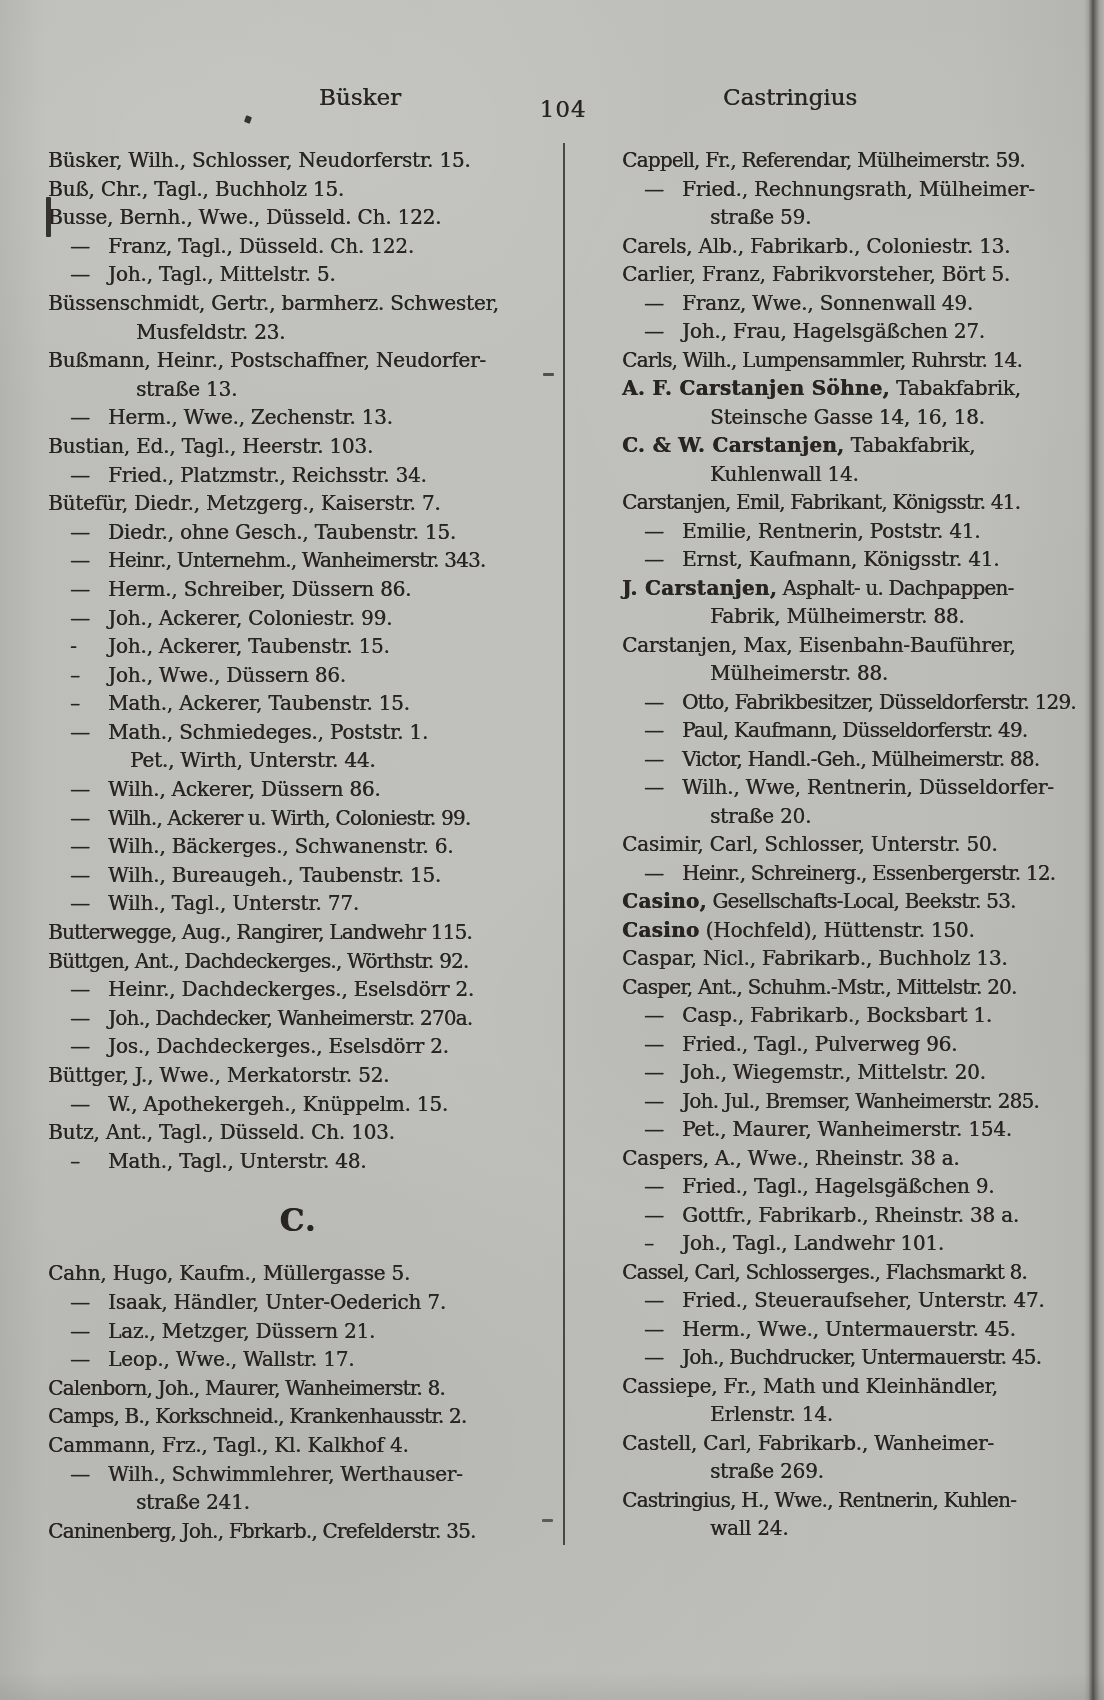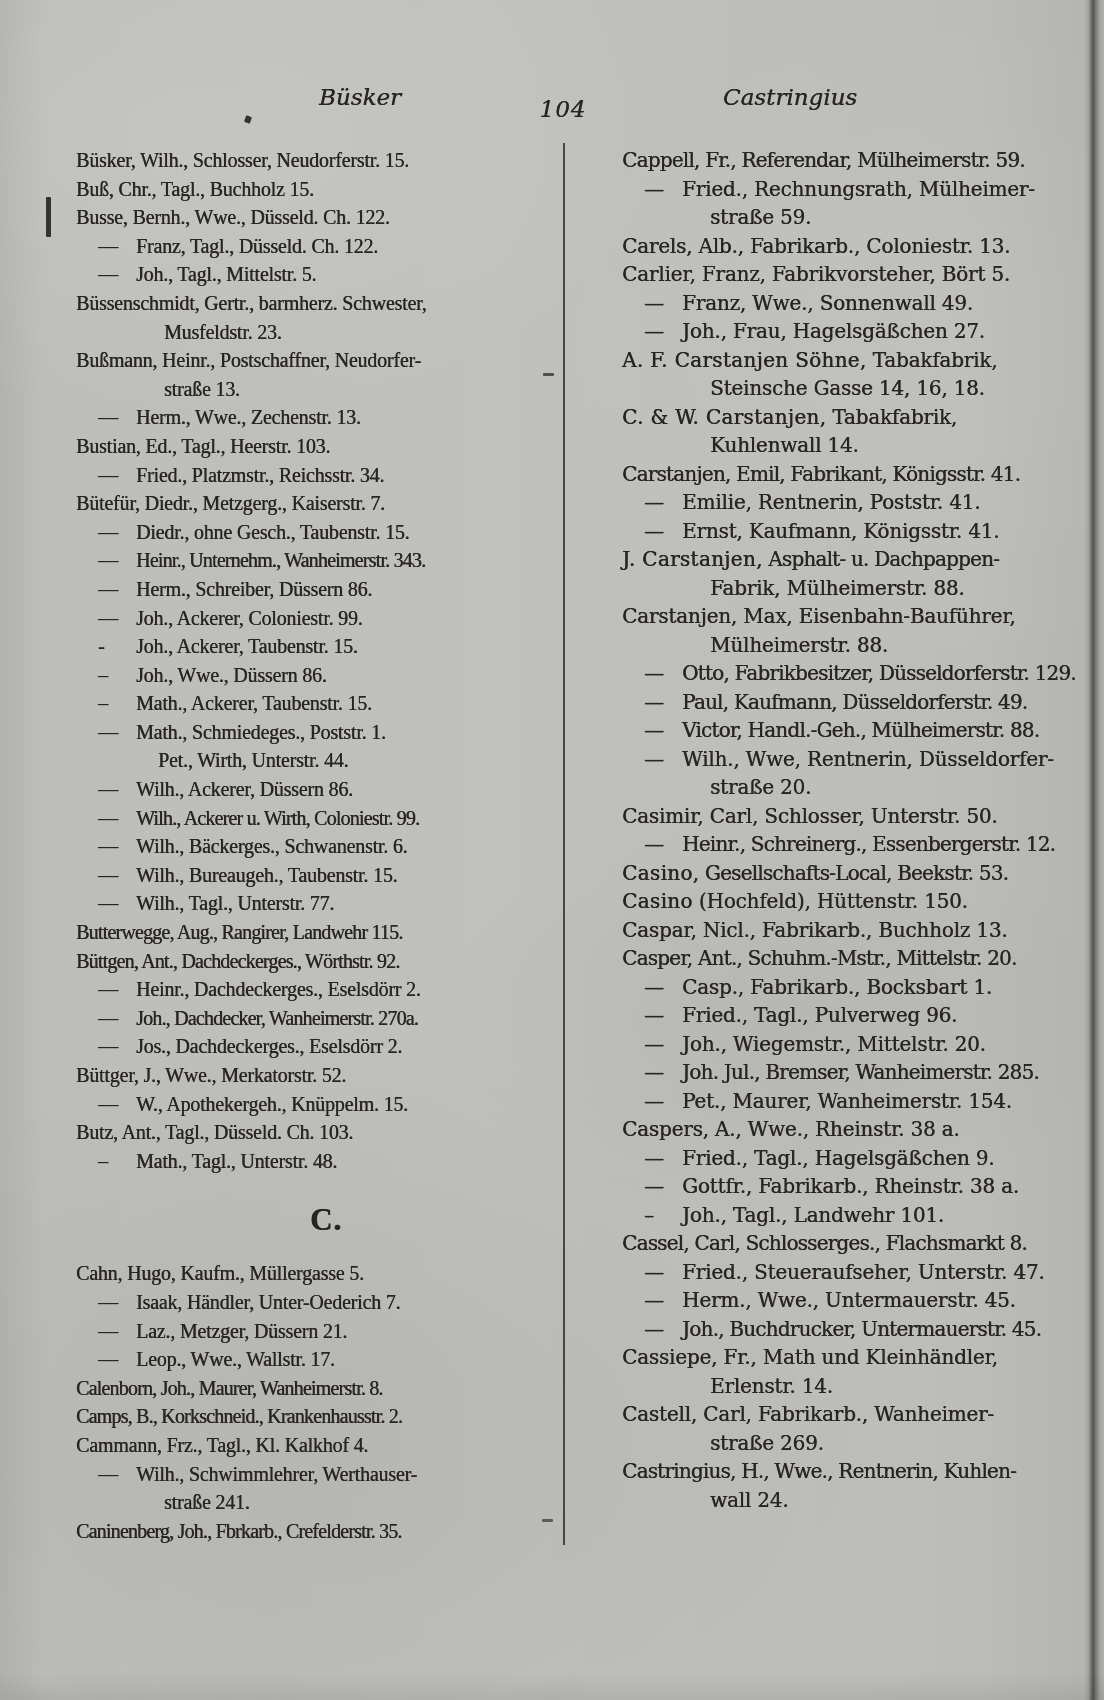--- a/index.html
+++ b/index.html
@@ -12,46 +12,45 @@
       radial-gradient(ellipse 500px 300px at 70% 60%, rgba(0,0,0,0.04), rgba(0,0,0,0) 70%),
       linear-gradient(90deg, #b2b2ae 0%, #bdbdb9 4%, #c0c0bc 45%, #bcbcb8 88%, #b3b3af 100%),
       #bcbbb7;
     font-family:"DejaVu Serif", serif;
     color:var(--ink,#282420);
   }
   .page-header{position:absolute;top:84px;left:0;width:100%;height:32px;font-size:23px;}
   .page-header span{
     position:absolute;transform:translateX(-50%);white-space:nowrap;
     text-shadow:0.4px 0 0 rgba(35,30,26,0.85);
-    font-style:italic;
   }
   .hdr-left{left:360px;}
   .hdr-num{left:563px;letter-spacing:1px;margin-top:12px;}
   .hdr-right{left:790px;text-align:right;}
 
   .divider{position:absolute;left:563px;top:143px;width:2px;height:1402px;background:#35322e;opacity:0.85;}
 
   .column{position:absolute;font-size:20px;letter-spacing:-0.2px;}
-  .col-left{left:76px;top:146px;width:500px;font-family:Liberation Serif, serif;--lh:28.6px;}
+  .col-left{left:48px;top:146px;width:500px;--lh:28.6px;}
   .col-right{left:578px;top:146px;width:482px;margin-left:44px;--lh:28.5px;}
 
   .line{
     white-space:nowrap;height:var(--lh);line-height:var(--lh);
     text-shadow:0.4px 0 0 rgba(35,30,26,0.85);
   }
   .line.cont{padding-left:88px;}
   .line.plain{padding-left:82px;}
   .line.dash .dash-mark{display:inline-block;width:60px;padding-left:22px;box-sizing:border-box;}
   .line.tight{letter-spacing:-0.8px;}
   .line.section{
     margin-top:26px;margin-bottom:20px;height:38px;line-height:38px;
     text-align:center;font-size:31px;font-weight:bold;letter-spacing:1px;
     text-shadow:0.6px 0 0 rgba(35,30,26,0.9);
   }
-  .bold-head{font-weight:normal;letter-spacing:0.3px;text-shadow:0.5px 0 0 rgba(35,30,26,0.95);}
+  .bold-head{font-weight:bold;letter-spacing:0.3px;text-shadow:0.5px 0 0 rgba(35,30,26,0.95);}
 
   .page-edge-right{
     position:absolute;left:1084px;top:0;width:20px;height:1700px;
     background:linear-gradient(90deg, rgba(0,0,0,0) 0%, rgba(0,0,0,0.10) 22%, #55534f 45%, #7a7975 60%, #a3a29e 78%, #b2b1ad 100%);
   }
   .page-edge-bottom{
     position:absolute;left:0;top:1672px;width:1104px;height:28px;
     background:linear-gradient(180deg, rgba(0,0,0,0) 0%, rgba(0,0,0,0.07) 100%);
   }
   .speck{position:absolute;background:#36332f;border-radius:1px;}
@@ -121,20 +120,21 @@
     <div class="line entry tight"><span>Caninenberg, Joh., Fbrkarb., Crefelderstr. 35.</span></div>
   </div>
 <div class="column col-right">
     <div class="line entry tight"><span>Cappell, Fr., Referendar, Mülheimerstr. 59.</span></div>
     <div class="line dash"><span class="dash-mark">—</span><span>Fried., Rechnungsrath, Mülheimer-</span></div>
     <div class="line cont"><span>straße 59.</span></div>
     <div class="line entry"><span>Carels, Alb., Fabrikarb., Coloniestr. 13.</span></div>
     <div class="line entry"><span>Carlier, Franz, Fabrikvorsteher, Bört 5.</span></div>
     <div class="line dash"><span class="dash-mark">—</span><span>Franz, Wwe., Sonnenwall 49.</span></div>
     <div class="line dash"><span class="dash-mark">—</span><span>Joh., Frau, Hagelsgäßchen 27.</span></div>
+    <div class="line entry tight"><span>Carls, Wilh., Lumpensammler, Ruhrstr. 14.</span></div>
     <div class="line entry"><b class="bold-head">A. F. Carstanjen Söhne,</b> <span>Tabakfabrik,</span></div>
     <div class="line cont"><span>Steinsche Gasse 14, 16, 18.</span></div>
     <div class="line entry"><b class="bold-head">C. &amp; W. Carstanjen,</b> <span>Tabakfabrik,</span></div>
     <div class="line cont"><span>Kuhlenwall 14.</span></div>
     <div class="line entry tight"><span>Carstanjen, Emil, Fabrikant, Königsstr. 41.</span></div>
     <div class="line dash"><span class="dash-mark">—</span><span>Emilie, Rentnerin, Poststr. 41.</span></div>
     <div class="line dash"><span class="dash-mark">—</span><span>Ernst, Kaufmann, Königsstr. 41.</span></div>
     <div class="line entry tight"><b class="bold-head">J. Carstanjen,</b> <span>Asphalt- u. Dachpappen-</span></div>
     <div class="line cont"><span>Fabrik, Mülheimerstr. 88.</span></div>
     <div class="line entry"><span>Carstanjen, Max, Eisenbahn-Bauführer,</span></div>

